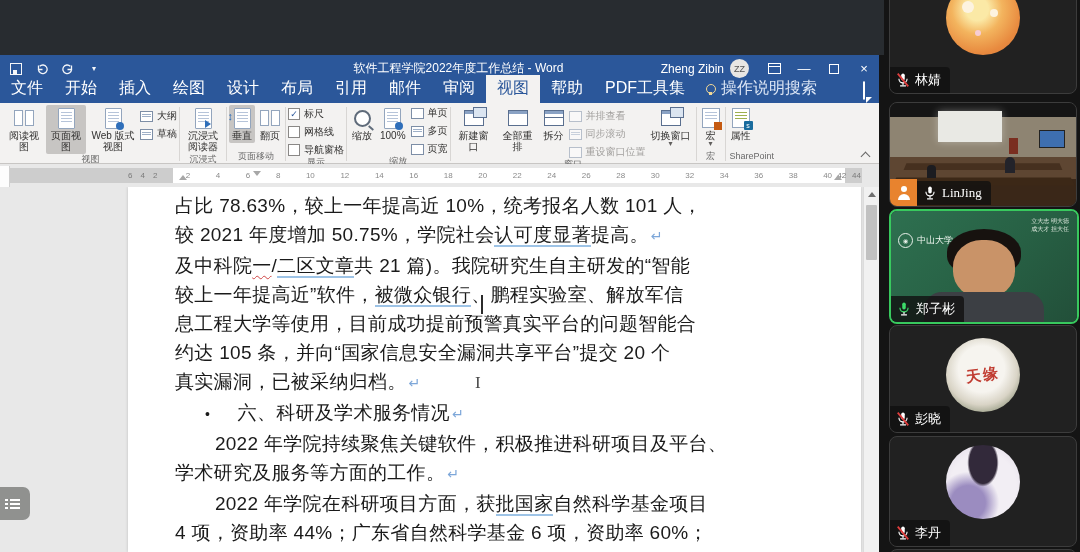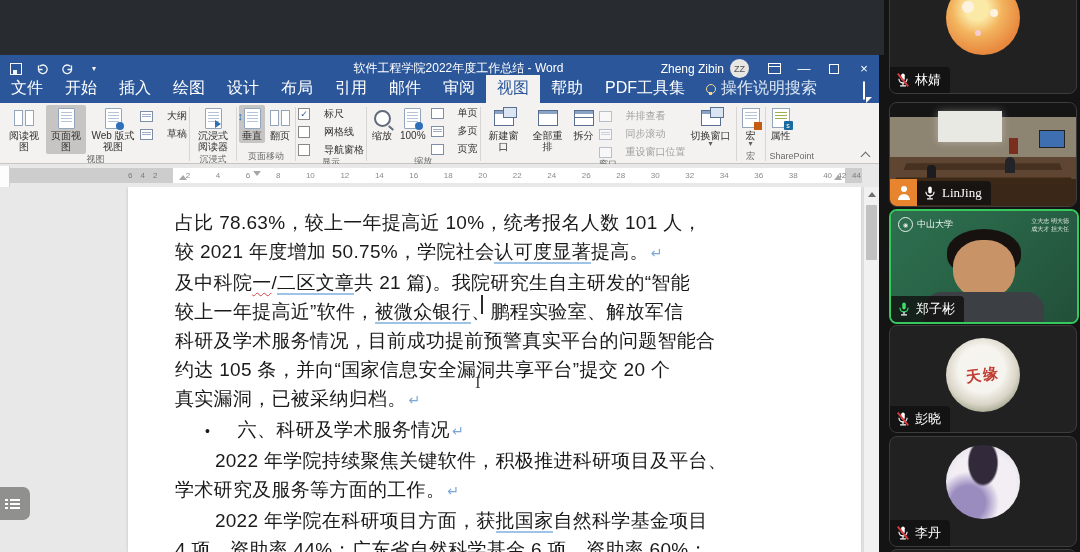--- a/index.html
+++ b/index.html
@@ -40,21 +40,21 @@
   .ribbon{height:58px;background:#f3f2f1;border-bottom:1px solid #c8c6c4;display:flex;align-items:stretch;padding:2px 2px 0;flex:none;position:relative;}
   .rgroup{display:flex;flex-direction:column;padding:0 2px;}
   .rg-body{flex:1;display:flex;align-items:flex-start;gap:2px;}
   .rg-label{font-size:9px;color:#696969;text-align:center;padding:0 2px 2px;line-height:10px;}
   .rsep{width:1px;background:#d8d6d4;margin:2px 0;}
   .bigbtn{display:flex;flex-direction:column;align-items:center;font-size:10px;color:#323130;padding:2px 3px;line-height:11px;text-align:center;border-radius:2px;max-width:48px;}
   .bigbtn.sel{background:#c7c5c3;}
   .bigbtn .bicon{height:22px;display:flex;align-items:center;justify-content:center;margin-bottom:1px;}
   .narrow{max-width:26px;}
   .smallcol{display:flex;flex-direction:column;justify-content:center;gap:4px;font-size:10px;color:#323130;padding-top:4px;}
-  .smallitem{display:flex;align-items:center;gap:14px;white-space:nowrap;}
+  .smallitem{display:flex;align-items:center;gap:4px;white-space:nowrap;}
   .smallitem.disabled{color:#a19f9d;}
   .chk{width:10px;height:10px;border:1px solid #8a8886;background:#fff;display:flex;align-items:center;justify-content:center;font-size:9px;color:#2b579a;line-height:10px;}
   .caret-down{font-size:8px;color:#605e5c;line-height:6px;}
   .ribbon-collapse{position:absolute;right:8px;bottom:4px;width:10px;height:8px;}
   .ribbon-collapse::before{content:'';position:absolute;left:1px;top:2px;width:6px;height:6px;border-left:1.5px solid #666;border-top:1.5px solid #666;transform:rotate(45deg);}
   
   .ic-page{width:15px;height:19px;background:#fff;border:1px solid #93a5bd;border-radius:1px;position:relative;}
   .ic-page::before{content:'';position:absolute;left:2px;right:2px;top:3px;height:11px;background:repeating-linear-gradient(to bottom,#b6c4d9 0 1px,transparent 1px 3px);}
   .ov-blue::after{content:'';position:absolute;right:-3px;bottom:-2px;width:8px;height:8px;border-radius:50%;background:#2f6fba;}
   .ov-speaker::after{content:'';position:absolute;right:-4px;bottom:0;border:4px solid transparent;border-left:6px solid #2f6fba;}
@@ -82,21 +82,21 @@
   .hruler{position:absolute;left:10px;right:17px;top:4px;height:15px;background:#cdcdcd;}
   .hr-white{position:absolute;left:163px;right:17px;top:0;bottom:0;background:#fff;display:flex;align-items:center;}
   .hr-nums-left{position:absolute;left:118px;top:0;bottom:0;display:flex;align-items:center;gap:8px;font-size:8px;color:#7a7a7a;}
   .hr-nums{flex:1;display:flex;justify-content:space-around;font-size:8px;color:#8a8a8a;}
   .hr-nums-right{position:absolute;right:0;top:0;bottom:0;display:flex;align-items:center;gap:6px;font-size:8px;color:#7a7a7a;padding-right:1px;}
   .ind-first{position:absolute;left:243px;top:3px;width:0;height:0;border:4px solid transparent;border-top:5px solid #a7a7a7;}
   .ind-left{position:absolute;left:169px;bottom:3px;width:0;height:0;border:4px solid transparent;border-bottom:5px solid #a7a7a7;}
   .ind-right{position:absolute;right:20px;bottom:3px;width:0;height:0;border:4px solid transparent;border-bottom:5px solid #a7a7a7;}
   
   .docarea{flex:1;background:#e8e8e8;position:relative;overflow:hidden;}
-  .page{position:absolute;left:128px;top:0;width:733px;height:100%;background:#fff;box-shadow:0 0 3px rgba(0,0,0,.18);padding:21px 16px 0 47px;box-sizing:border-box;}
+  .page{position:absolute;left:128px;top:0;width:733px;height:100%;background:#fff;box-shadow:0 0 3px rgba(0,0,0,.18);padding:4px 16px 0 47px;box-sizing:border-box;}
   .line{font-size:19px;line-height:29px;color:#1a1a1a;white-space:nowrap;letter-spacing:.3px;}
   .indent{display:inline-block;width:2.1em;}
   .bullet{display:inline-block;margin-left:30px;margin-right:16px;font-size:14px;color:#1a1a1a;}
   .u-blue{border-bottom:2px solid #9dc3e6;}
   .u-red{text-decoration:underline wavy #d04545 1px;text-underline-offset:3px;}
   .pilcrow{color:#7da7d9;font-size:.75em;margin-left:2px;}
   .caret-bar{position:absolute;left:481px;top:108px;width:1.5px;height:19px;background:#2b2b2b;}
   .ibeam{position:absolute;left:475px;top:186px;font-family:"Liberation Serif","DejaVu Serif",serif;font-size:17px;color:#4a4a4a;}
   
   .vscroll{position:absolute;right:0;top:0;bottom:0;width:15px;background:#f1f1f1;border-left:1px solid #dcdcdc;}
@@ -134,21 +134,21 @@
   .scene-room{position:absolute;inset:0;background:linear-gradient(to bottom,#151515 0 14%,#8e8472 14% 52%,#5e4632 52% 74%,#3a2718 74% 100%);}
   .scene-room .proj{position:absolute;left:26%;top:8%;width:34%;height:30%;background:#e9e9e4;box-shadow:0 0 8px rgba(255,255,255,.35);}
   .scene-room .tv{position:absolute;right:6%;top:26%;width:13%;height:16%;background:#3e6fb0;border:1px solid #222;}
   .scene-room .podium{position:absolute;left:64%;top:34%;width:5%;height:16%;background:#7a2e20;}
   .scene-room .table1{position:absolute;left:8%;top:58%;width:84%;height:7%;background:#46301f;transform:perspective(60px) rotateX(18deg);}
   .scene-room .table2{position:absolute;left:2%;top:72%;width:96%;height:9%;background:#3c2817;transform:perspective(60px) rotateX(20deg);}
   .scene-room .p1{position:absolute;left:20%;top:60%;width:9px;height:13px;border-radius:4px 4px 0 0;background:#1c1c20;}
   .scene-room .p2{position:absolute;left:62%;top:52%;width:10px;height:16px;border-radius:5px 5px 0 0;background:#23232a;}
   
   .scene-zzb{position:absolute;inset:0;background:linear-gradient(135deg,#2e7050 0,#276044 55%,#224f39 100%);}
-  .scene-zzb .uni{position:absolute;left:7px;top:6px;display:flex;align-items:center;gap:4px;color:#eef5ef;font-size:9px;white-space:nowrap;}
+  .scene-zzb .uni{position:absolute;left:7px;top:22px;display:flex;align-items:center;gap:4px;color:#eef5ef;font-size:9px;white-space:nowrap;}
   .scene-zzb .emblem{width:13px;height:13px;border:1px solid #e8f0e9;border-radius:50%;display:flex;align-items:center;justify-content:center;font-size:6px;color:#e8f0e9;}
   .scene-zzb .slogan{position:absolute;right:8px;top:6px;text-align:right;color:#dfe9df;font-size:6px;line-height:8px;white-space:pre-line;}
   .scene-zzb .hair{position:absolute;left:50%;top:16%;transform:translateX(-50%);width:74px;height:46px;border-radius:50% 50% 40% 40%;background:#17120f;}
   .scene-zzb .face{position:absolute;left:50%;top:26%;transform:translateX(-50%);width:62px;height:58px;border-radius:46%;background:#c99368;}
   .scene-zzb .body{position:absolute;left:50%;bottom:-4px;transform:translateX(-50%);width:120px;height:34px;border-radius:18px 18px 0 0;background:#3c3f44;}
 </style>
 </head>
 <body>
 
 <div class="screen">
@@ -458,21 +458,21 @@
         <span class="ind-right"></span>
       </div>
     </div>
 
     <div class="docarea">
       <div class="page">
           <div class="line"><span>占比 78.63%，较上一年提高近 10%，统考报名人数 101 人，</span></div>
           <div class="line"><span>较 2021 年度增加 50.75%，学院社会</span><span class="u-blue">认可度显著</span><span>提高。</span><span class="pilcrow">↵</span></div>
           <div class="line"><span>及中科院</span><span class="u-red">一</span><span>/</span><span class="u-blue">二区文章</span><span>共 21 篇)。我院研究生自主研发的“智能</span></div>
           <div class="line"><span>较上一年提高近”软件，</span><span class="u-blue">被微众银行</span><span>、鹏程实验室、解放军信</span></div>
-          <div class="line"><span>科研及学术服务情况，目前成功提前预警真实平台的问题智能合</span></div>
+          <div class="line"><span>息工程大学等使用，目前成功提前预警真实平台的问题智能合</span></div>
           <div class="line"><span>约达 105 条，并向“国家信息安全漏洞共享平台”提交 20 个</span></div>
           <div class="line"><span>真实漏洞，已被采纳归档。</span><span class="pilcrow">↵</span></div>
           <div class="line"><span class="bullet">•</span><span class="indent" style="width: 0.6em;"></span><span>六、科研及学术服务情况</span><span class="pilcrow">↵</span></div>
           <div class="line"><span class="indent"></span><span>2022 年学院持续聚焦关键软件，积极推进科研项目及平台、</span></div>
           <div class="line"><span>学术研究及服务等方面的工作。</span><span class="pilcrow">↵</span></div>
           <div class="line"><span class="indent"></span><span>2022 年学院在科研项目方面，获</span><span class="u-blue">批国家</span><span>自然科学基金项目</span></div>
           <div class="line"><span>4 项，资助率 44%；广东省自然科学基金 6 项，资助率 60%；</span></div>
         </div>
       <span class="caret-bar"></span>
       <span class="ibeam">I</span>

